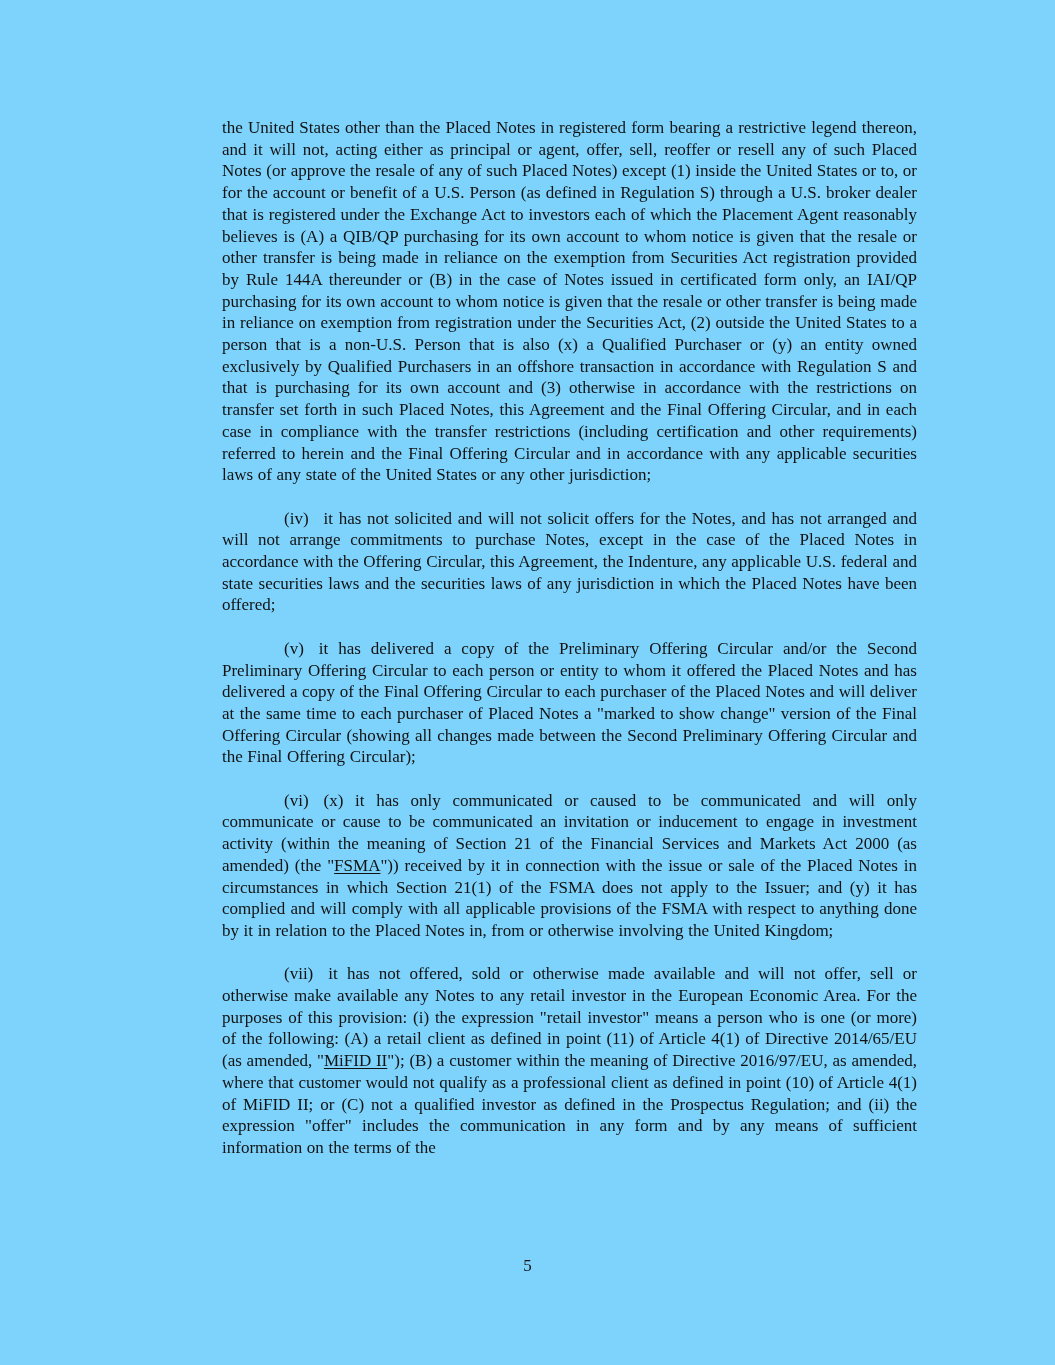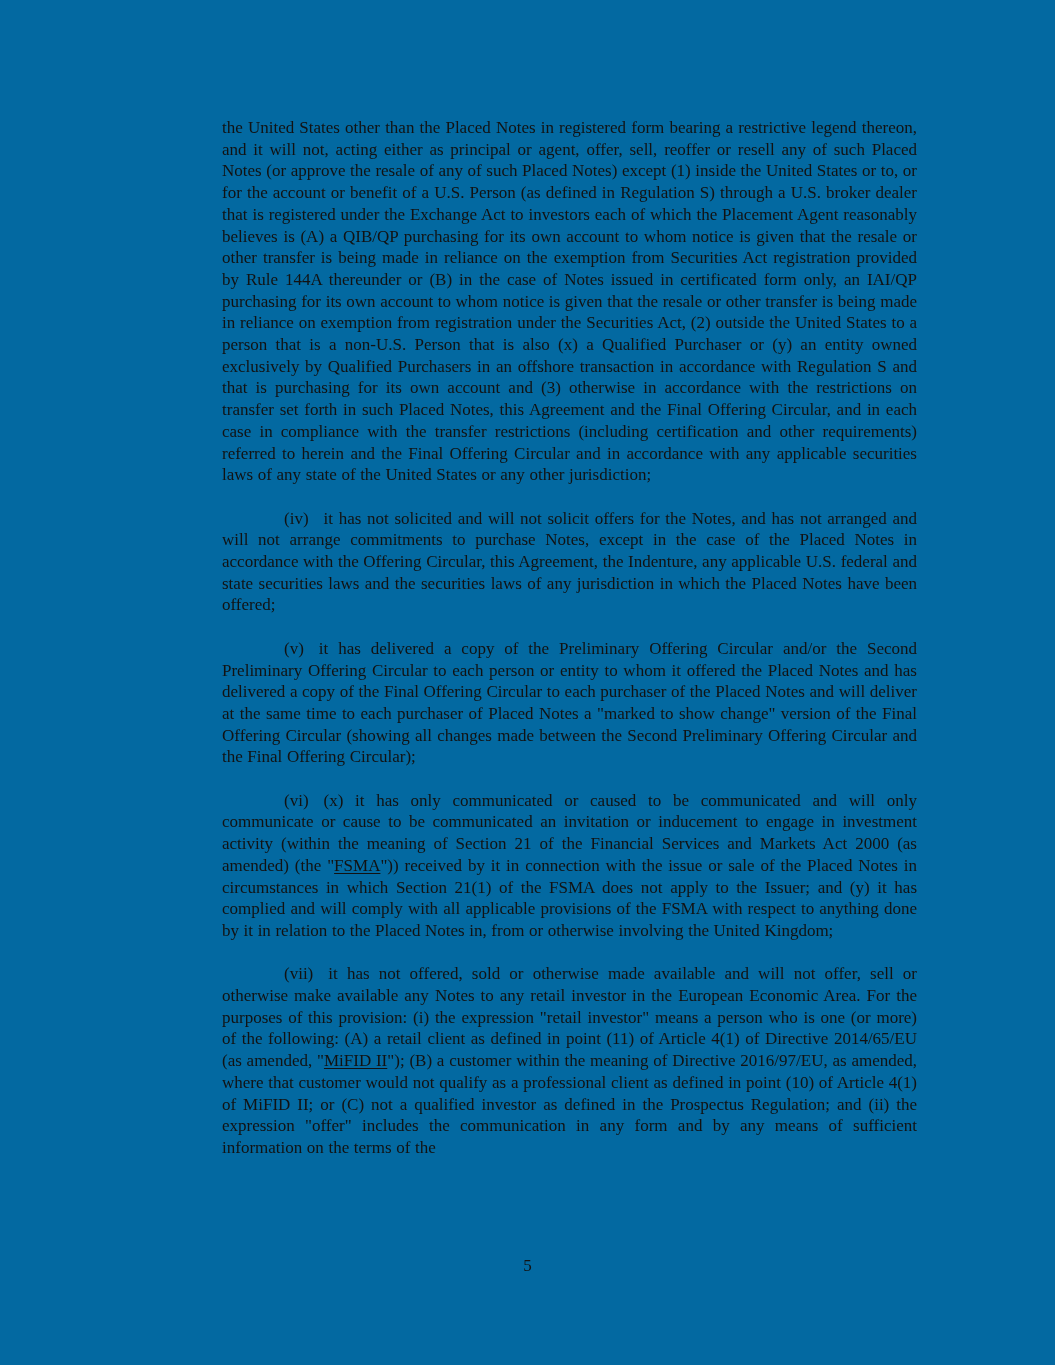--- a/index.html
+++ b/index.html
@@ -9,21 +9,21 @@
     height: 1365px;
     background: #ffffff;
     position: relative;
     font-family: "Liberation Serif", serif;
     color: #121212;
     overflow: hidden;
   }
   .page {
     position: absolute;
     inset: 0;
-    background: #0369a1;
+    background: #7dd3fc;
   }
   .text-block {
     position: absolute;
     left: 222px;
     top: 117px;
     width: 695px;
   }
   p.para {
     margin: 0 0 21.7px 0;
     text-align: justify;

